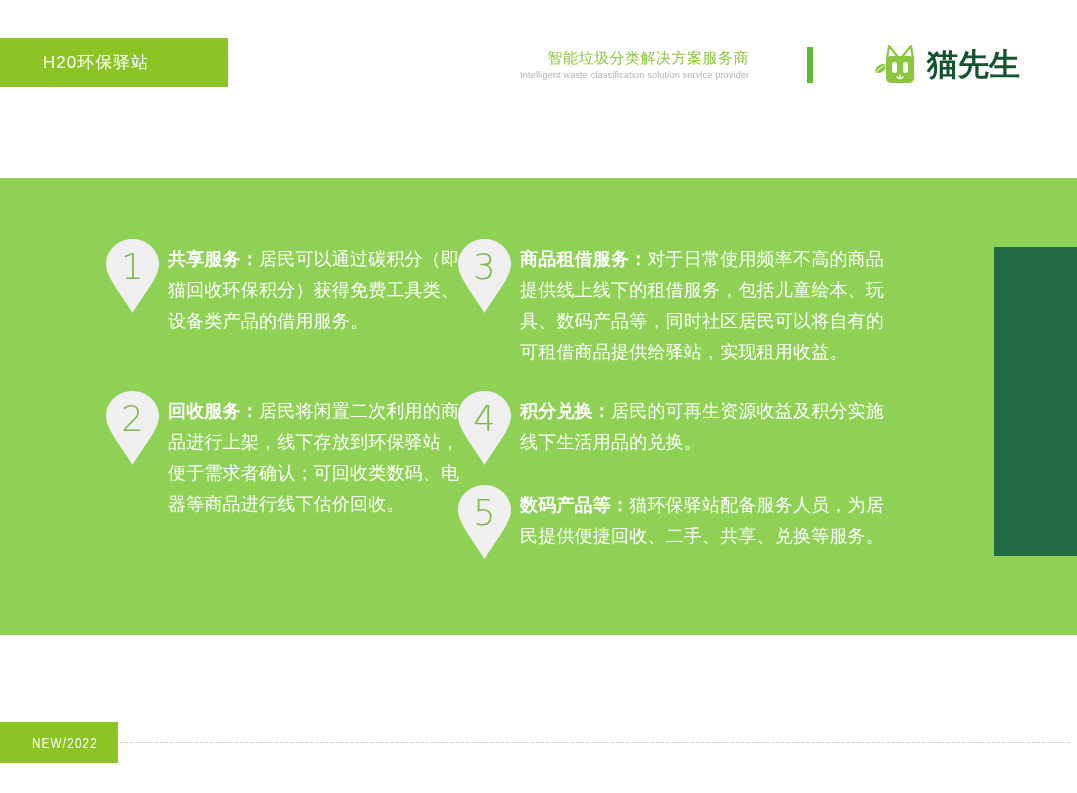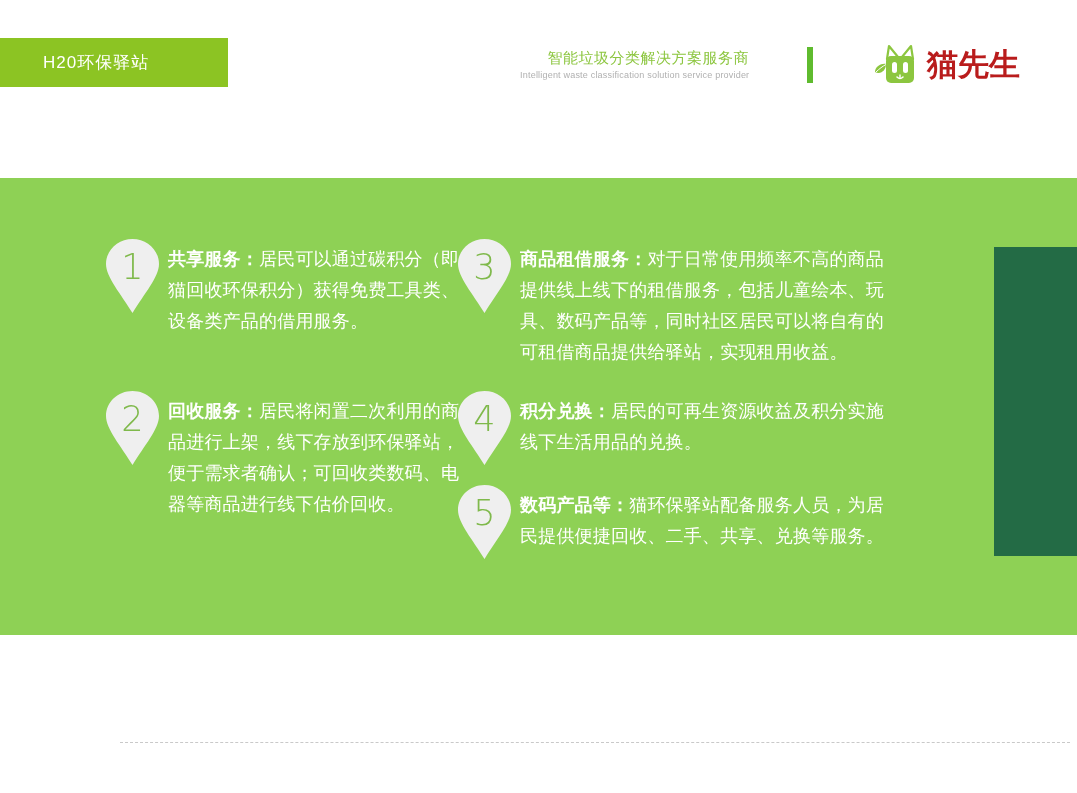--- a/index.html
+++ b/index.html
@@ -84,21 +84,21 @@
   #logo-group {
     display: flex;
     align-items: center;
   }
   #logo-mark {
     width: 46px;
     height: 42px;
     margin-right: 8px;
   }
   #logo-wordmark {
-    color: #b91c1c;
+    color: #14532d;
     font-size: 31px;
     font-weight: bold;
     letter-spacing: 0px;
     line-height: 34px;
     white-space: nowrap;
   }
 
   
   #panel {
     position: absolute;
@@ -311,14 +311,17 @@
       </div>
       <div class="item-text">
         <b>数码产品等：</b><span>猫环保驿站配备服务人员，为居民提供便捷回收、二手、共享、兑换等服务。</span>
       </div>
     </div>
 
   </div>
 </div>
 
 <div id="footer">
+  <div id="footer-badge">
+    <span id="footer-badge-label">NEW/2022</span>
+  </div>
   <div id="footer-dashline"></div>
 </div>
 
 </body></html>

